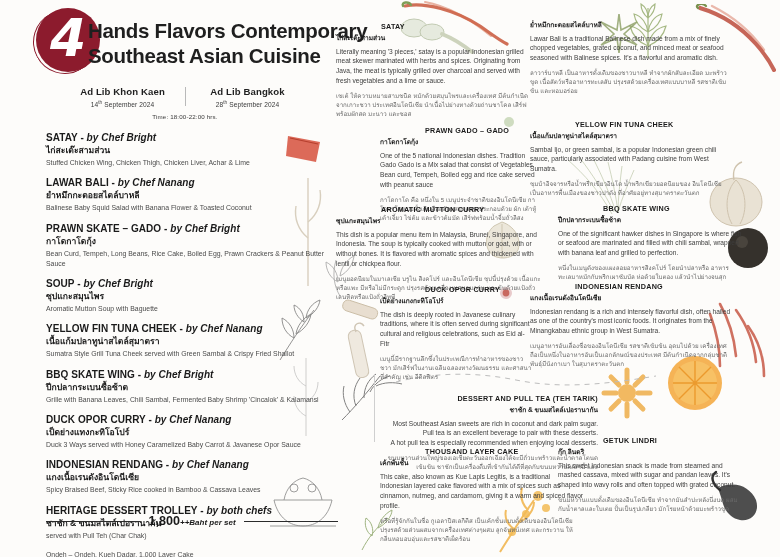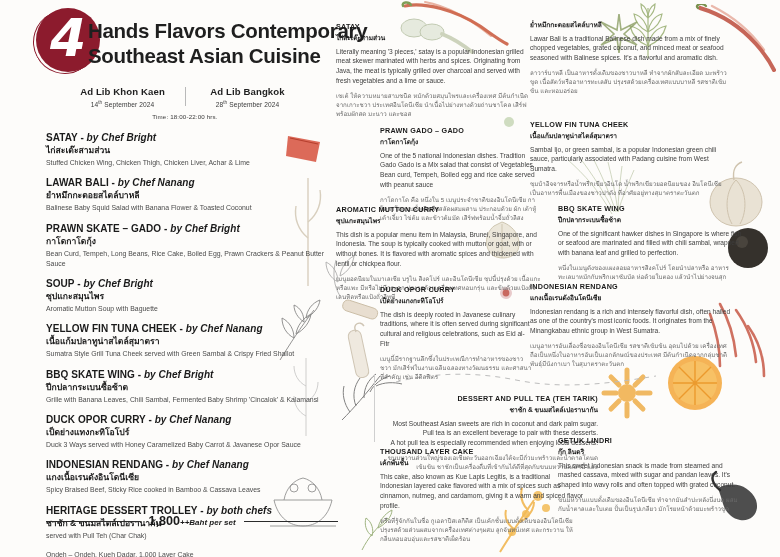--- a/index.html
+++ b/index.html
@@ -82,21 +82,21 @@
   .price-text .suffix { font-size: 8px; font-weight: 700; font-style: italic; }
 
   
   .desc-col { position: absolute; }
   .desc-col.mid { left: 336px; top: 22px; width: 190px; }
   .desc-col.right { left: 530px; top: 18px; width: 196px; }
 
   .desc-block { position: absolute; width: 100%; }
   .desc-block.indent { padding-left: 44px; }
   .desc-head {
-    font-size: 7.2px; font-weight: 700; color: #1a1a1a; letter-spacing: .25px;
+    font-size: 7.2px; font-weight: 700; color: #1a1a1a; letter-spacing: .25px; margin-left: 45px;
   }
   .desc-thai-head {
     font-size: 6.6px; font-weight: 600; color: #1a1a1a; margin-top: .5px;
   }
   .desc-en {
     font-size: 6.6px; color: #3d3d3d; line-height: 1.5; margin-top: 4px;
   }
   .desc-th {
     font-size: 6.2px; color: #6a6a6a; line-height: 1.5; margin-top: 4.5px;
   }

